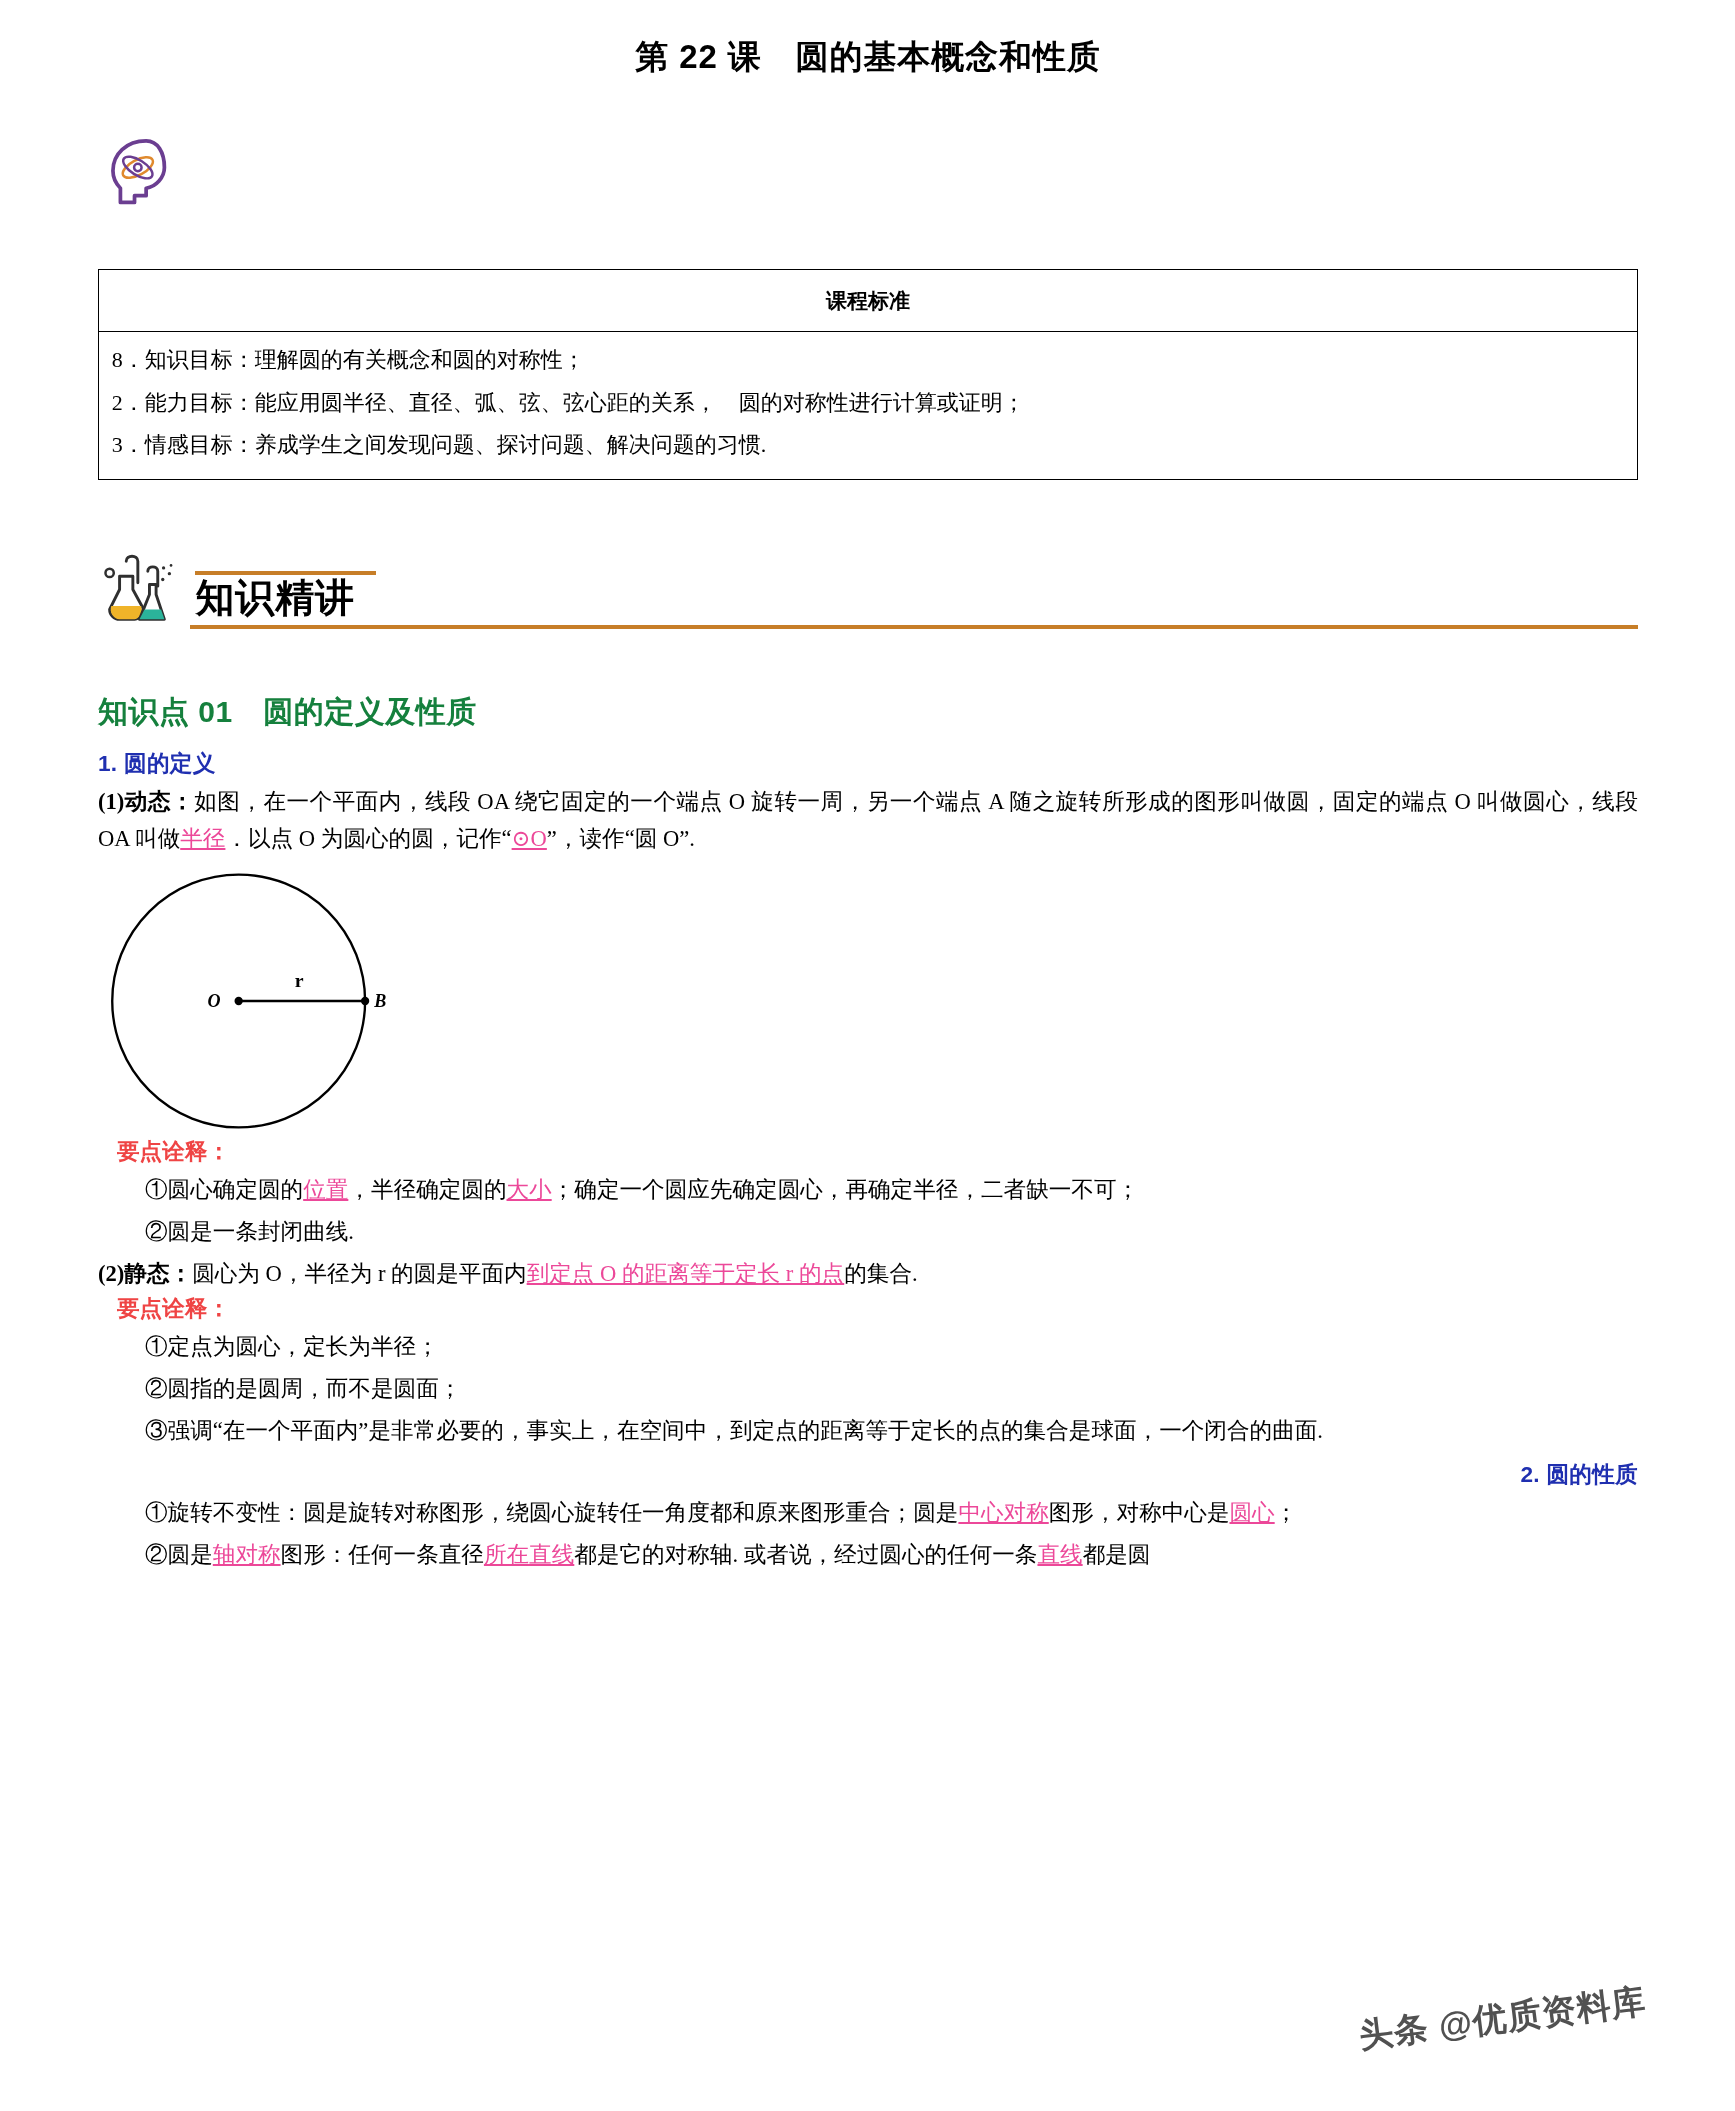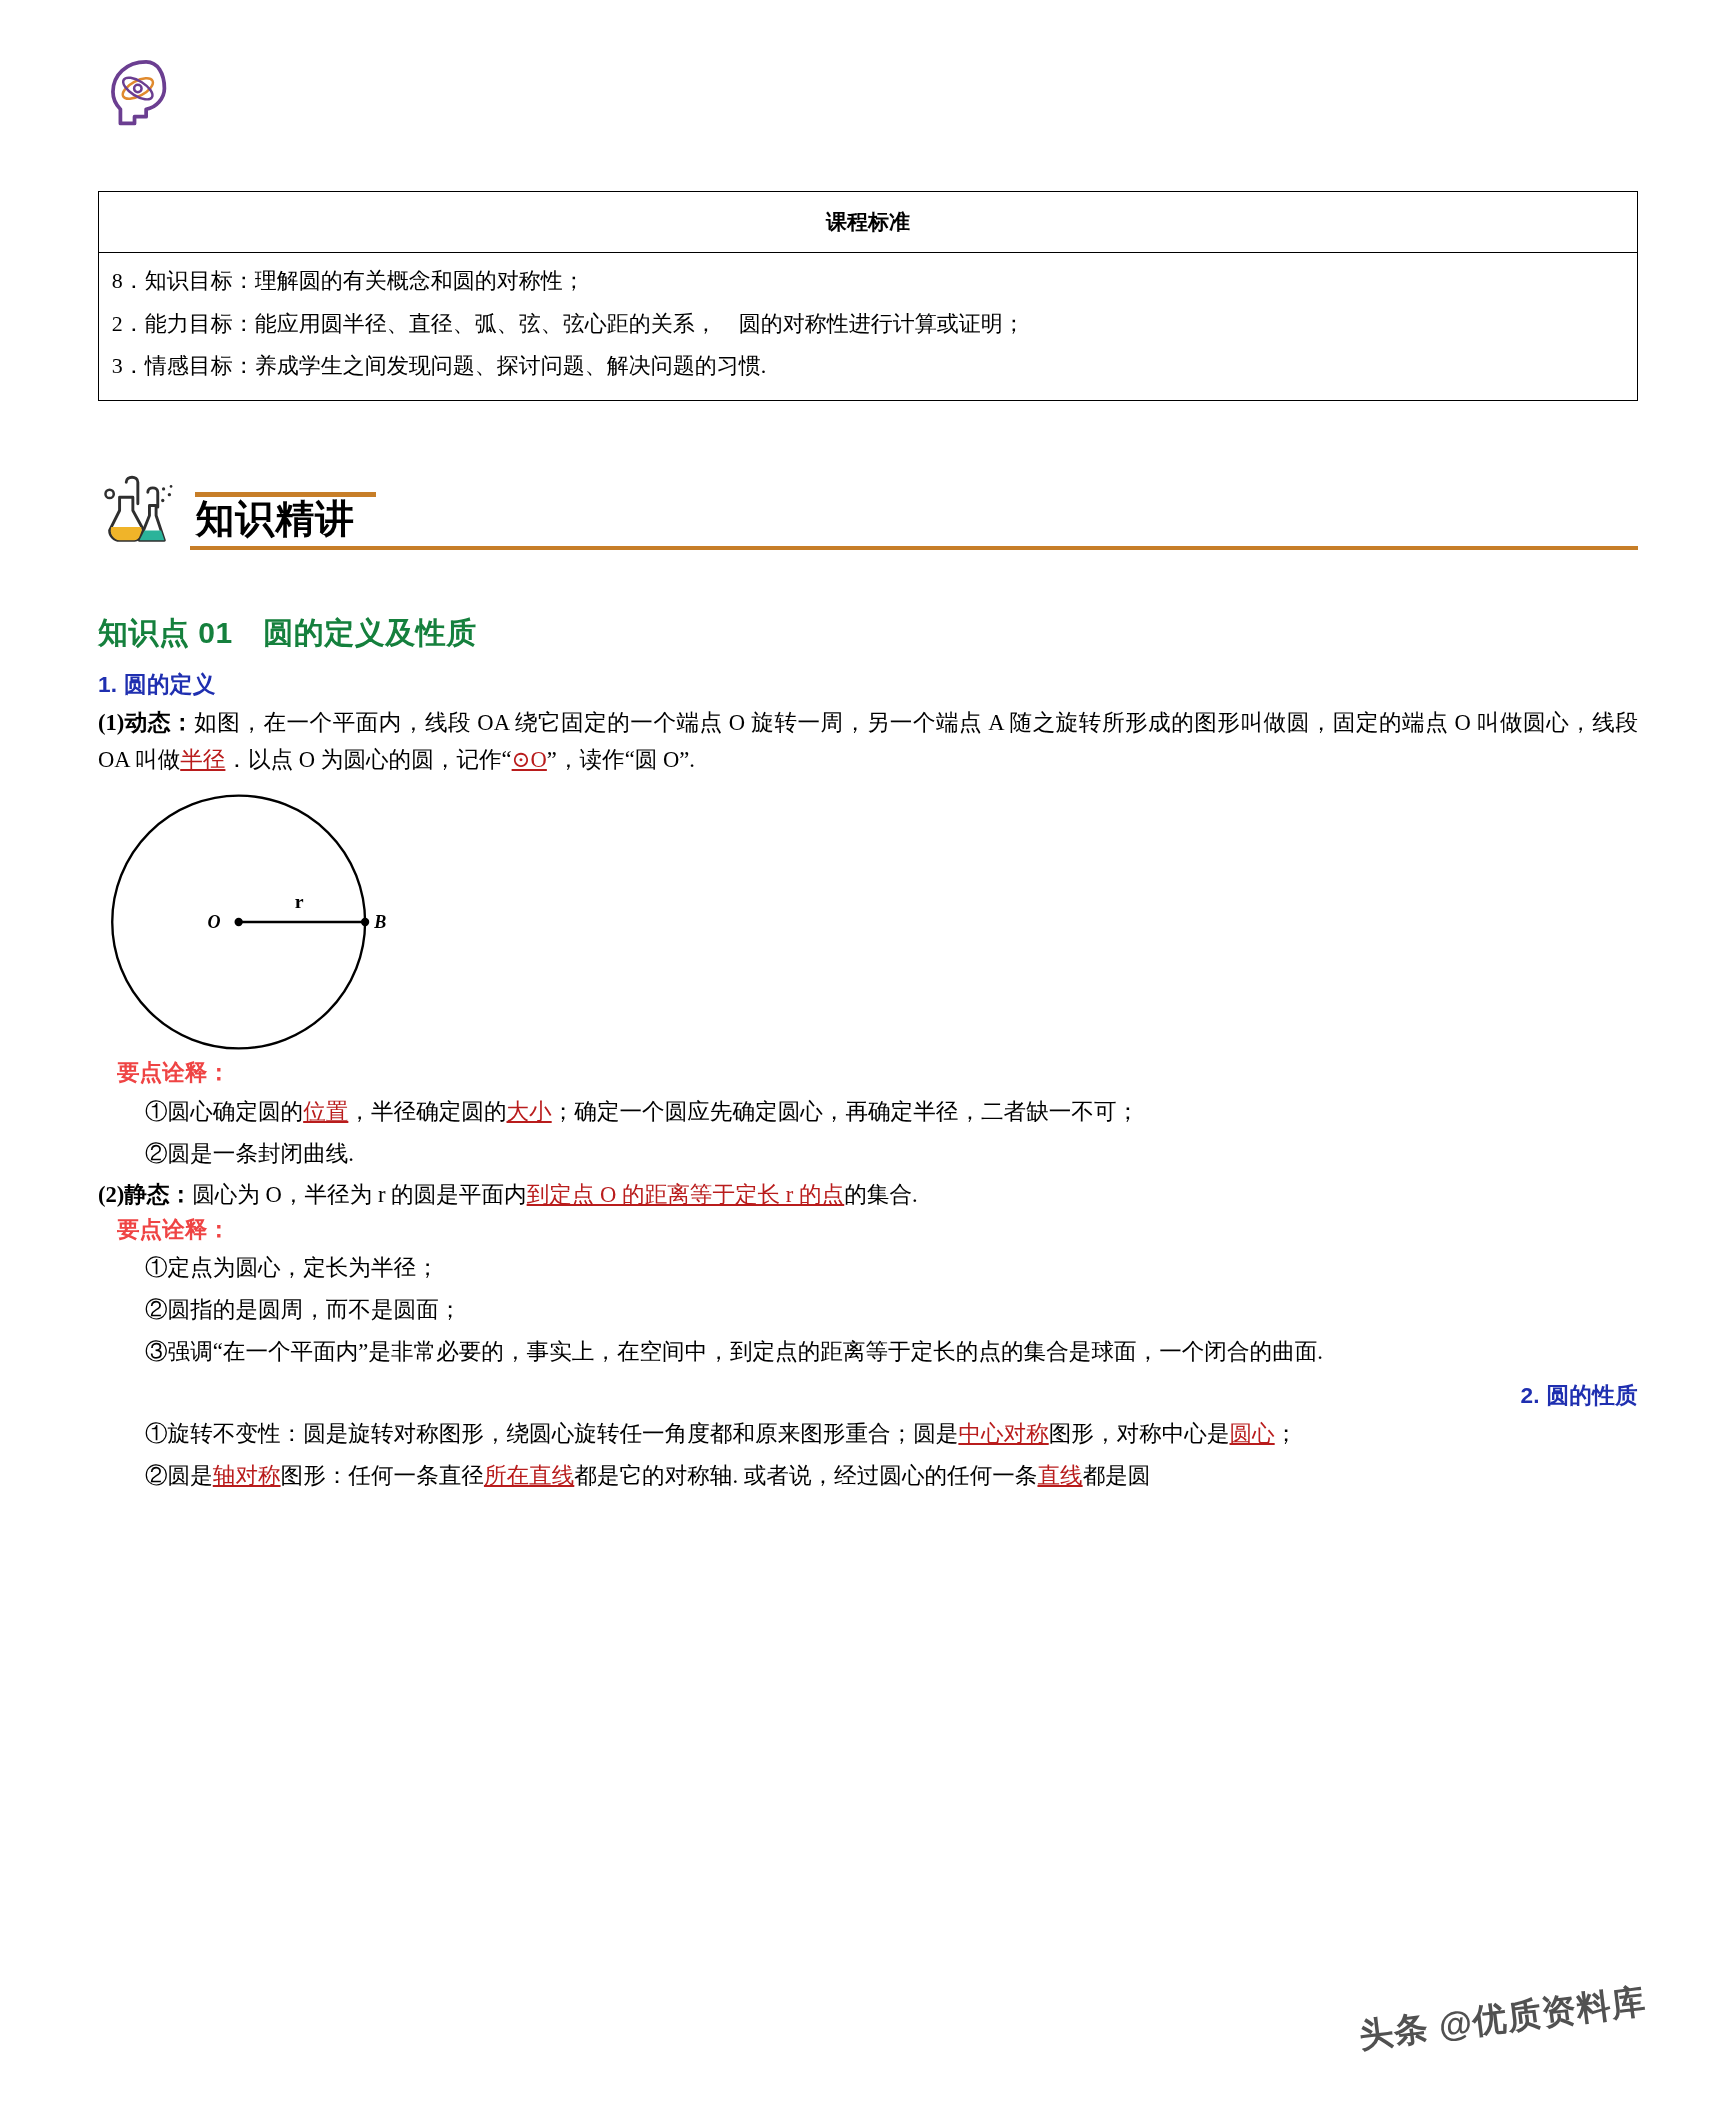--- a/index.html
+++ b/index.html
@@ -123,21 +123,21 @@
   .para {
     font-size: 22.6px;
     line-height: 1.62;
     margin-top: 5.4px;
     text-align: justify;
   }
   .para.indent { text-indent: 47px; }
   .para b { font-weight: bold; }
 
   .red-u {
-    color: #b91c1c;
+    color: #ec4899;
     text-decoration: underline;
     text-underline-offset: 1.8px;
   }
   .red-bold {
     color: #ef4444;
     font-weight: bold;
     font-family: "Liberation Sans", "DejaVu Sans", sans-serif;
     font-size: 22.6px;
     margin-left: 19px;
   }
@@ -167,20 +167,21 @@
     color: #2b2b2b;
     font-family: "Liberation Sans", "DejaVu Sans", sans-serif;
     letter-spacing: 0.9px;
   }
 </style>
 </head>
 <body>
 
 <div class="page">
 
+  <div class="doc-title">第 22 课　圆的基本概念和性质</div>
 
   <div class="banner purple">
     <div class="banner-icon">
       <svg viewBox="0 0 100 100" width="83" height="83">
         <path d="M58 12 C34 12 18 28 18 48 C18 58 22 64 27 69 L27 86 L44 86 L44 78 L58 78 L58 69
                  C70 67 80 56 80 44 C80 26 72 12 58 12 Z" fill="none" stroke="#6B3E91" stroke-width="4.5" stroke-linejoin="round"></path>
         <ellipse cx="48" cy="44" rx="20" ry="9" fill="none" stroke="#E08A2E" stroke-width="3" transform="rotate(-28 48 44)"></ellipse>
         <ellipse cx="48" cy="44" rx="20" ry="9" fill="none" stroke="#6B3E91" stroke-width="3" transform="rotate(32 48 44)"></ellipse>
         <circle cx="48" cy="44" r="4.5" fill="none" stroke="#6B3E91" stroke-width="3"></circle>
       </svg>

